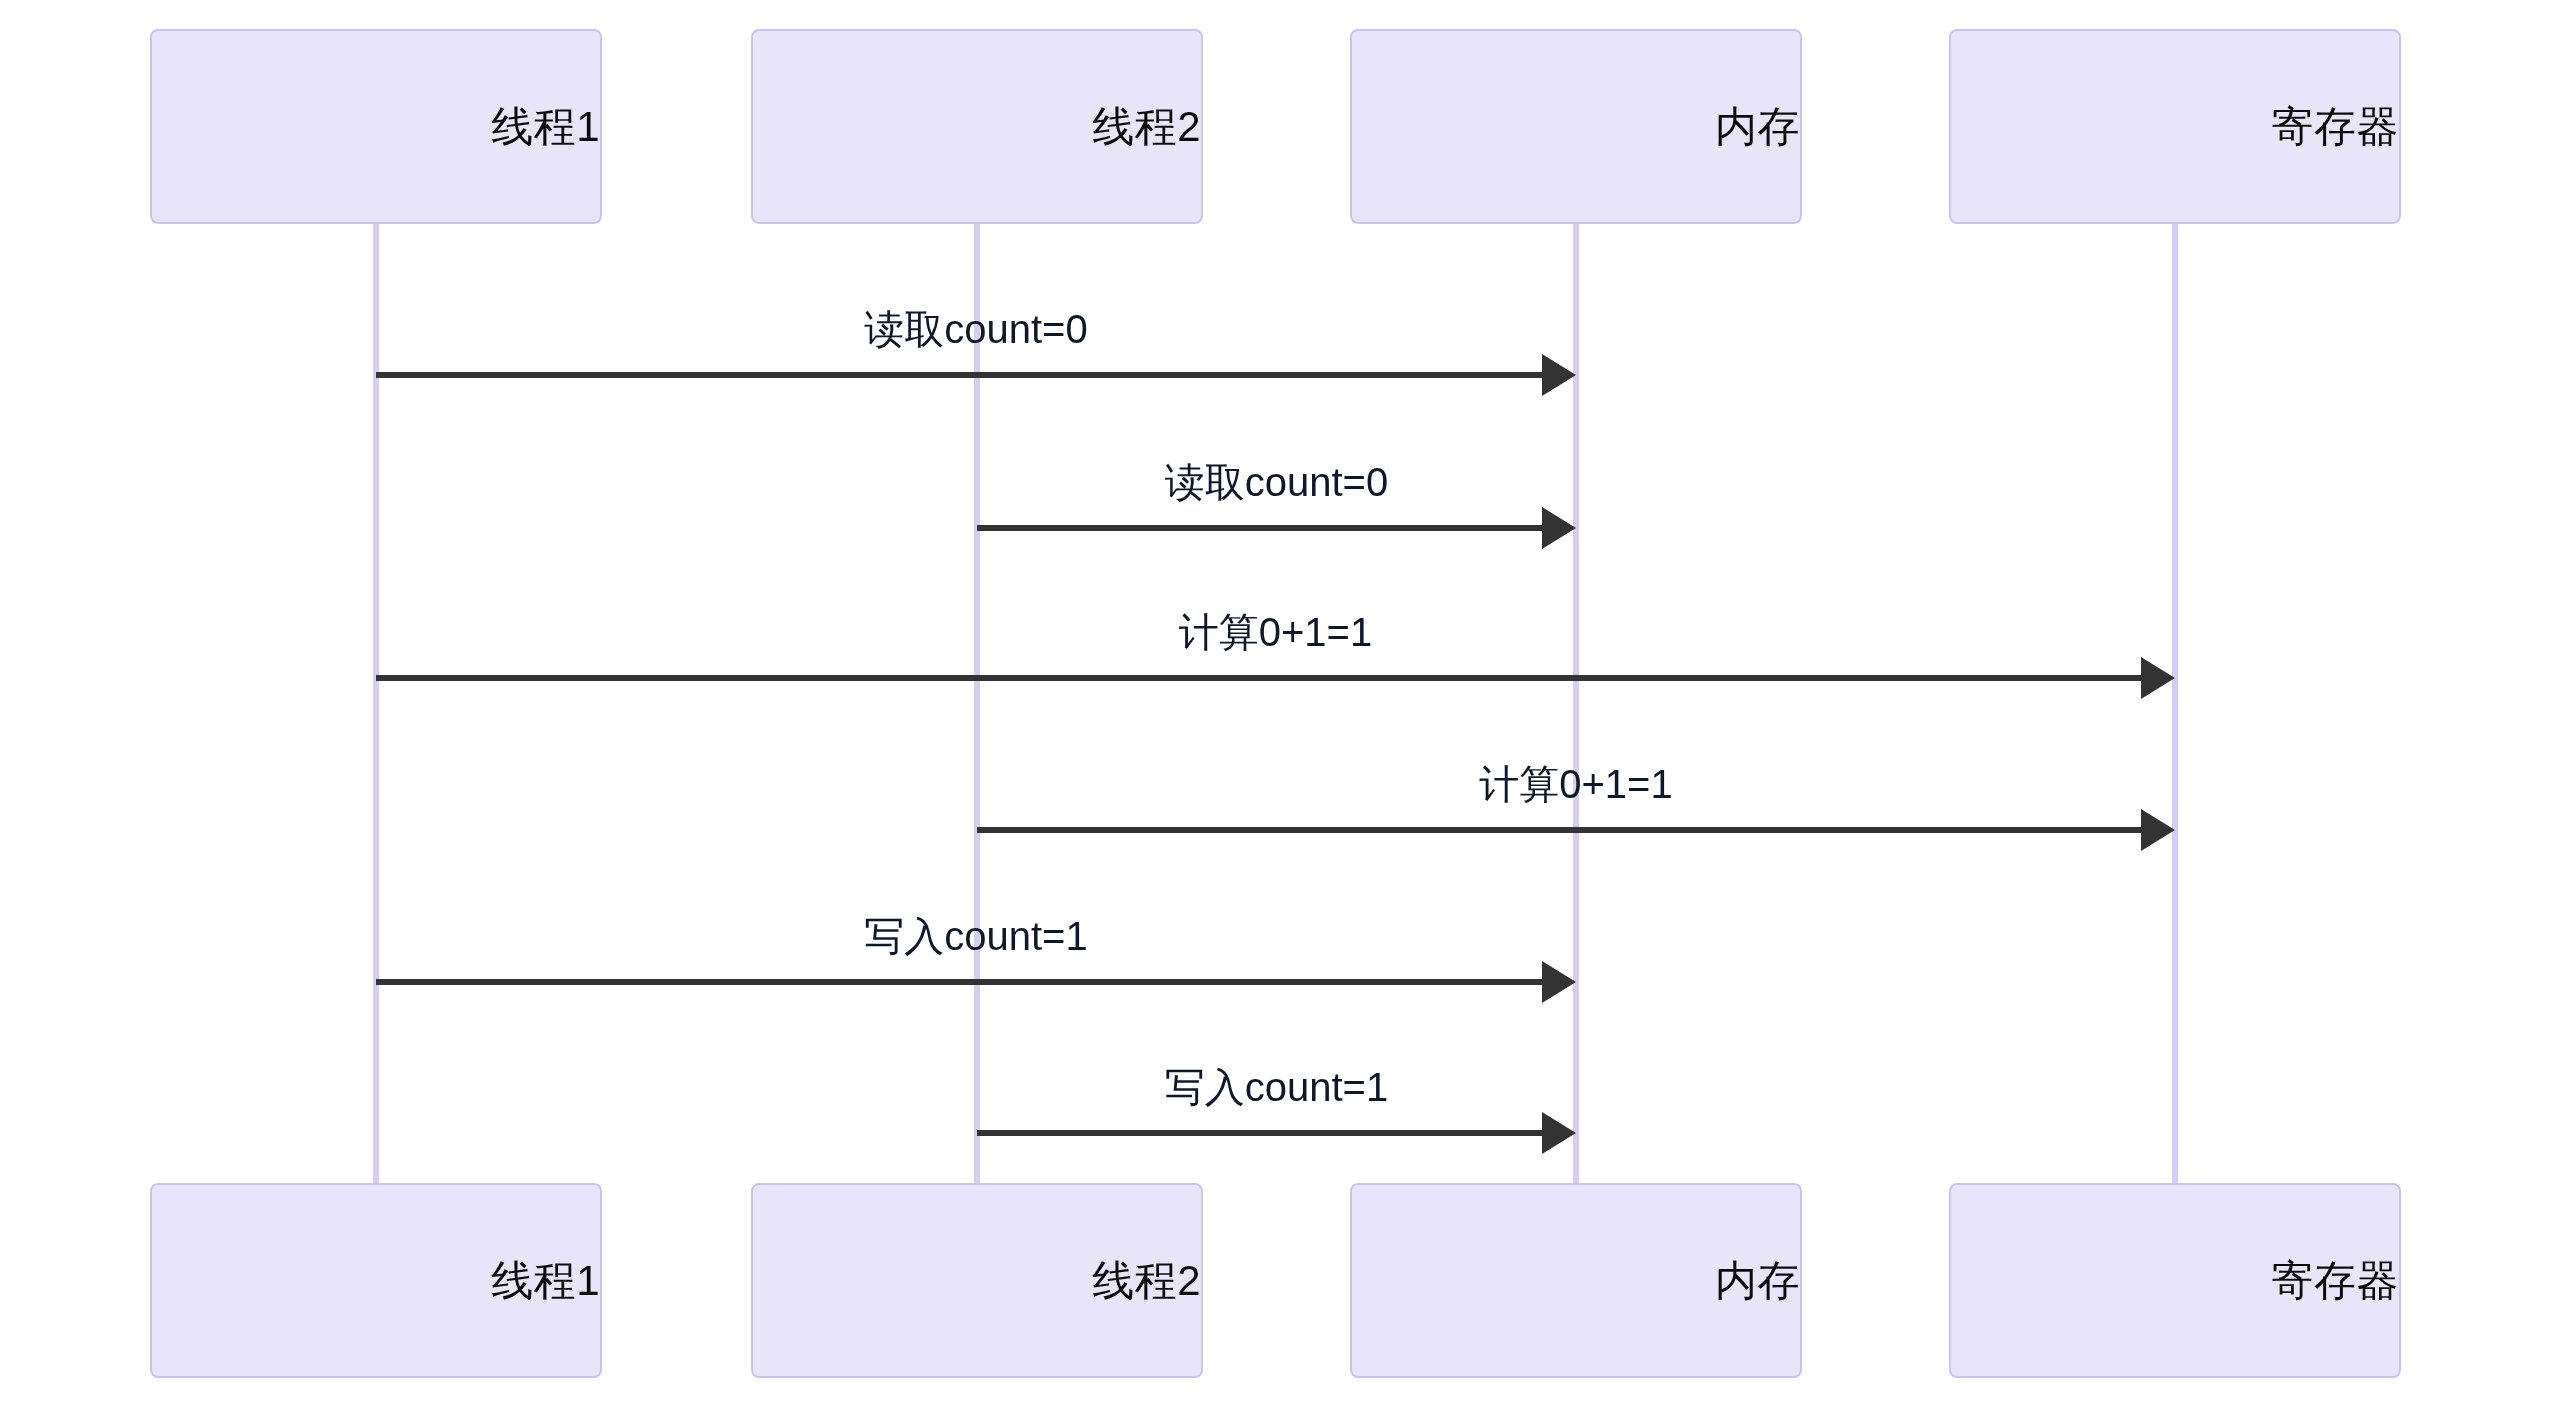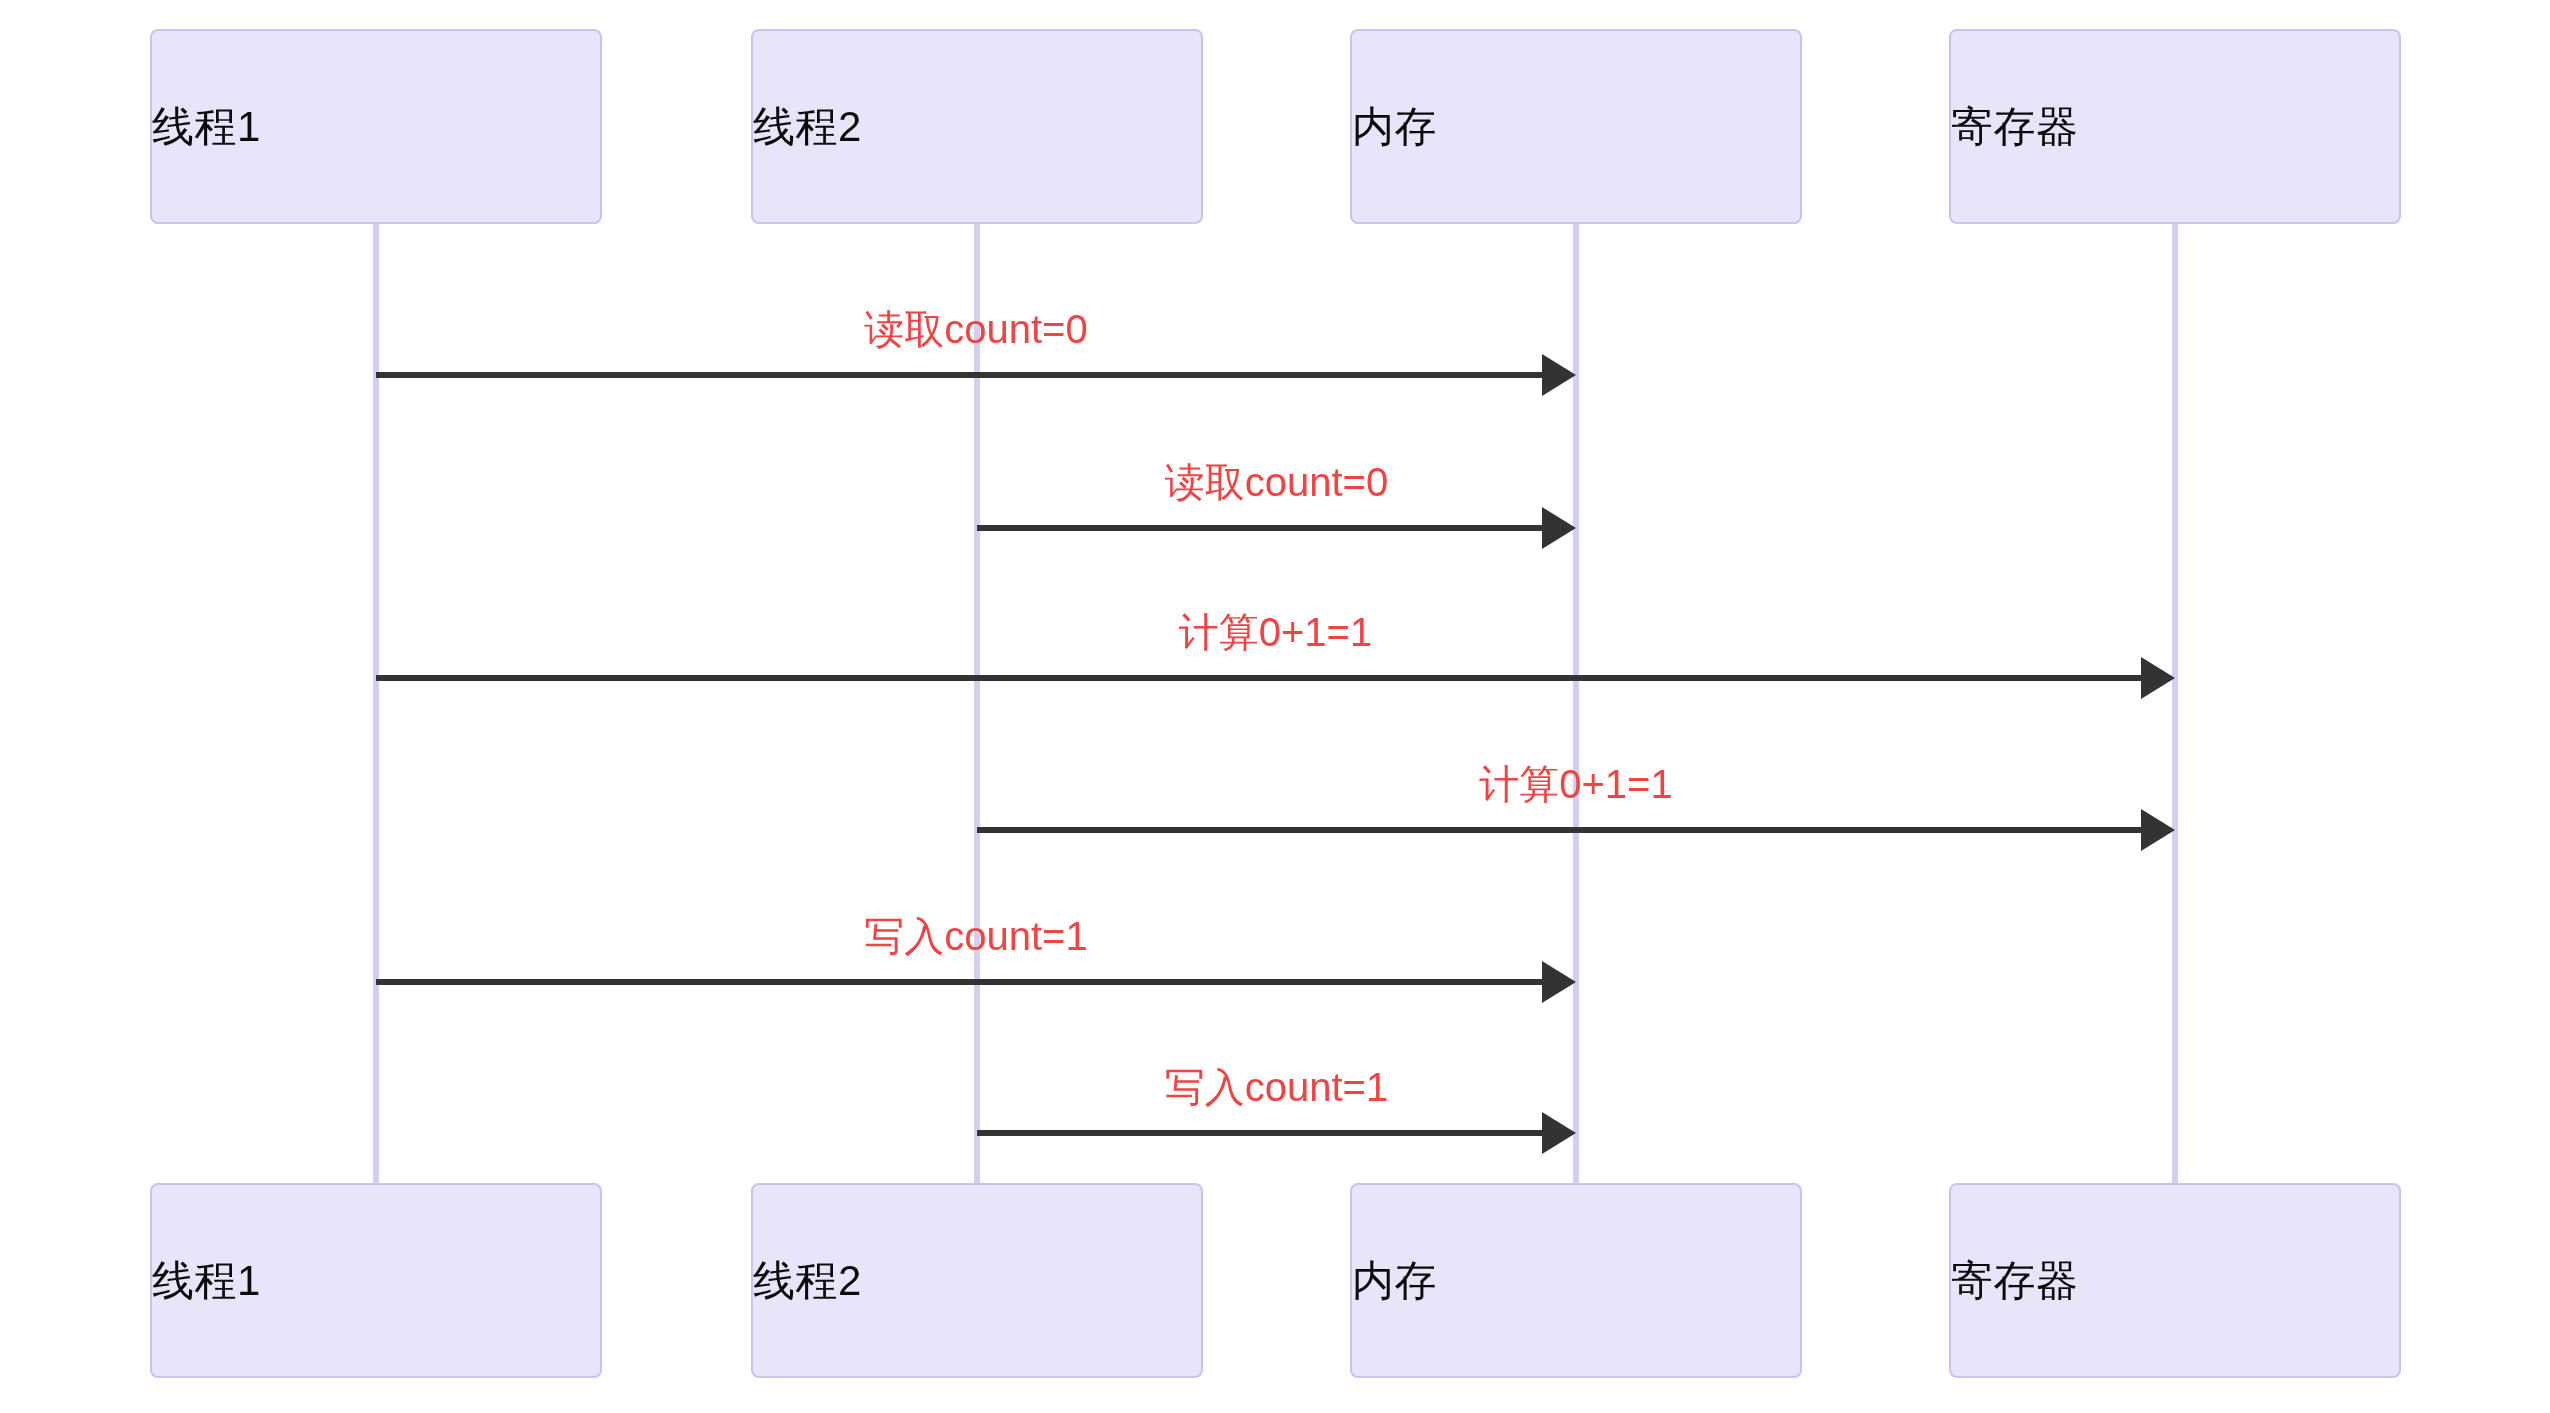--- a/index.html
+++ b/index.html
@@ -24,21 +24,21 @@
     transform: translateX(-3px);
   }
   .participant-box {
     position: absolute;
     box-sizing: border-box;
     background: #e8e5fa;
     border: 2px solid #ccc2ee;
     border-radius: 8px;
     display: flex;
     align-items: center;
-    justify-content: flex-start;
+    justify-content: flex-end;
   }
   .participant-label {
     font-size: 42px;
     color: #0b0b0b;
     line-height: 1;
     letter-spacing: 0.5px;
     white-space: nowrap;
   }
   .msg-line {
     position: absolute;
@@ -51,21 +51,21 @@
     width: 0;
     height: 0;
     border-top: 21px solid transparent;
     border-bottom: 21px solid transparent;
     border-left: 34px solid #333333;
     transform: translateY(-21px);
   }
   .msg-label {
     position: absolute;
     font-size: 40px;
-    color: #ef4444;
+    color: #0f172a;
     line-height: 1;
     white-space: nowrap;
     text-align: center;
     transform: translate(-50%, -100%);
   }
 </style>
 </head>
 <body>
 
 <div id="diagram">

